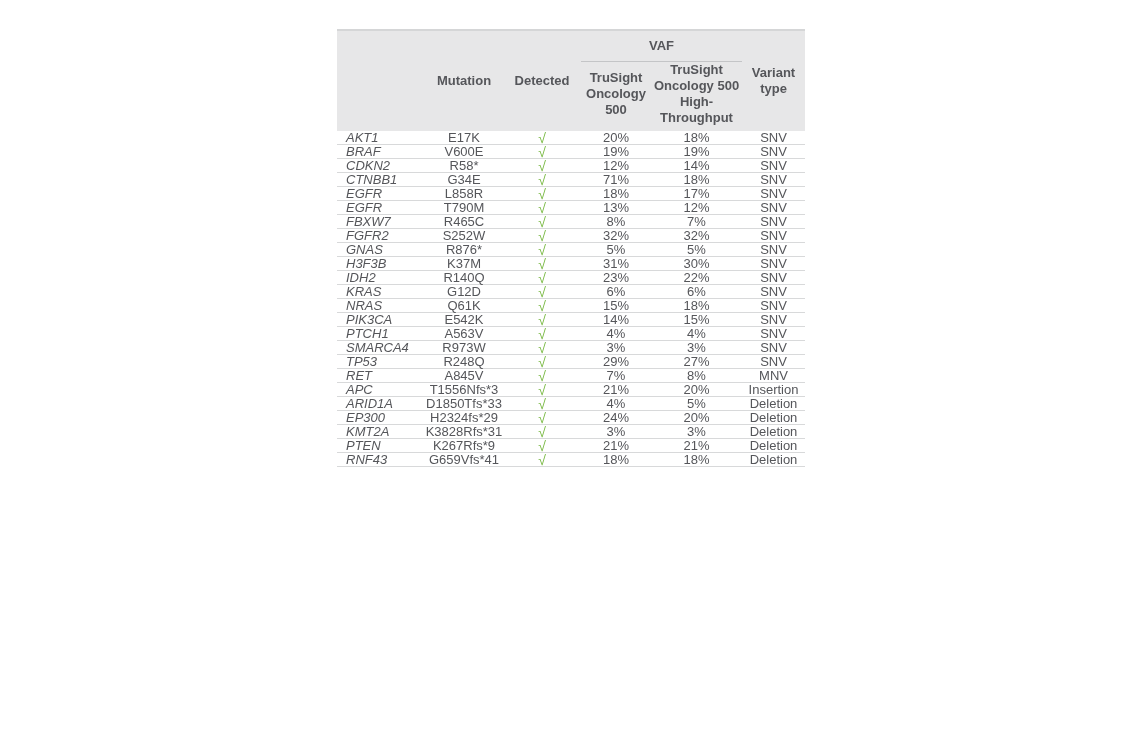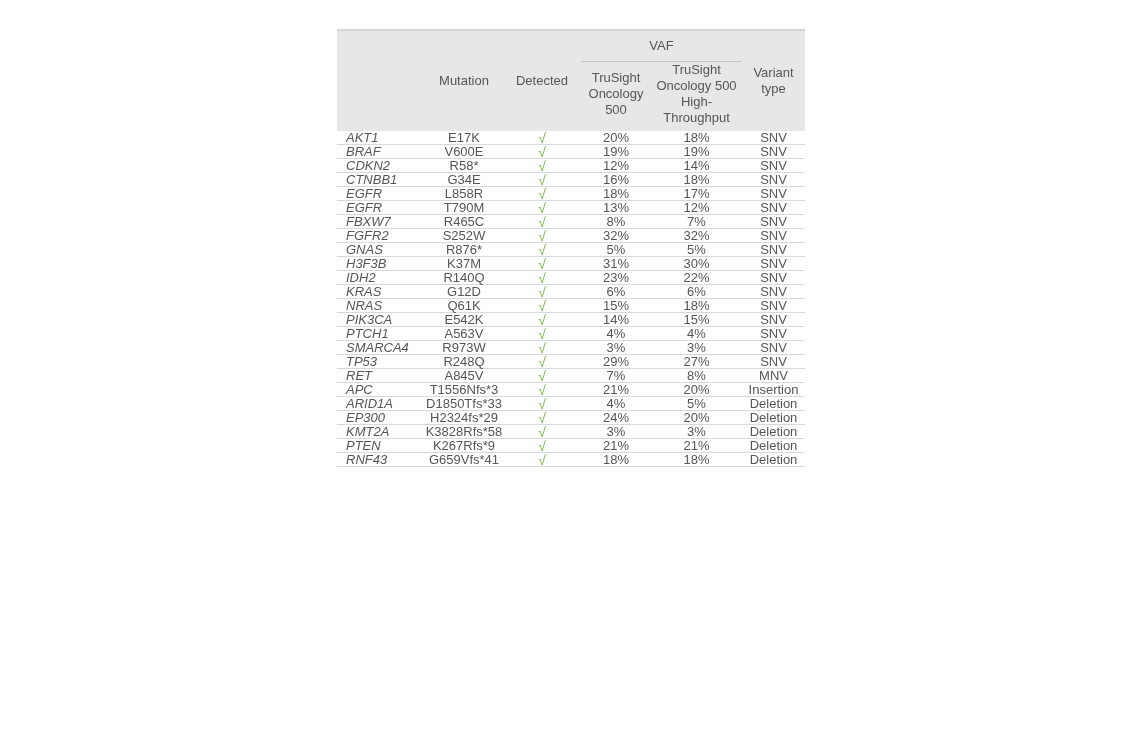--- a/index.html
+++ b/index.html
@@ -29,20 +29,21 @@
     background: var(--header-bg, #e7e7e8);
     border-top: 2px solid var(--header-top-edge, #d5d6d7);
     line-height: 1.25;
   }
   .th {
     display: flex;
     align-items: center;
     justify-content: center;
     text-align: center;
     padding: 15px 2px;
+    font-weight: bold;
   }
   .th.span-rows { grid-row: 1 / 3; }
   .th-gene {
     grid-column: 1;
     justify-content: flex-start;
     text-align: left;
     padding-left: 9px;
   }
   .th-mutation  { grid-column: 2; }
   .th-detected  { grid-column: 3; }
@@ -131,21 +132,21 @@
     <div class="td vaf2">14%</div>
     <div class="td variant">SNV</div>
   </div>
 
   <div class="tr">
     <div class="td gene">CTNBB1</div>
     <div class="td mutation">G34E</div>
     <div class="td detected">
             <span class="check">√</span>
           </div>
-    <div class="td vaf1">16%</div>
+    <div class="td vaf1">71%</div>
     <div class="td vaf2">18%</div>
     <div class="td variant">SNV</div>
   </div>
 
   <div class="tr">
     <div class="td gene">EGFR</div>
     <div class="td mutation">L858R</div>
     <div class="td detected">
             <span class="check">√</span>
           </div>
@@ -325,21 +326,21 @@
     <div class="td detected">
             <span class="check">√</span>
           </div>
     <div class="td vaf1">24%</div>
     <div class="td vaf2">20%</div>
     <div class="td variant">Deletion</div>
   </div>
 
   <div class="tr">
     <div class="td gene">KMT2A</div>
-    <div class="td mutation">K3828Rfs*58</div>
+    <div class="td mutation">K3828Rfs*31</div>
     <div class="td detected">
             <span class="check">√</span>
           </div>
     <div class="td vaf1">3%</div>
     <div class="td vaf2">3%</div>
     <div class="td variant">Deletion</div>
   </div>
 
   <div class="tr">
     <div class="td gene">PTEN</div>

